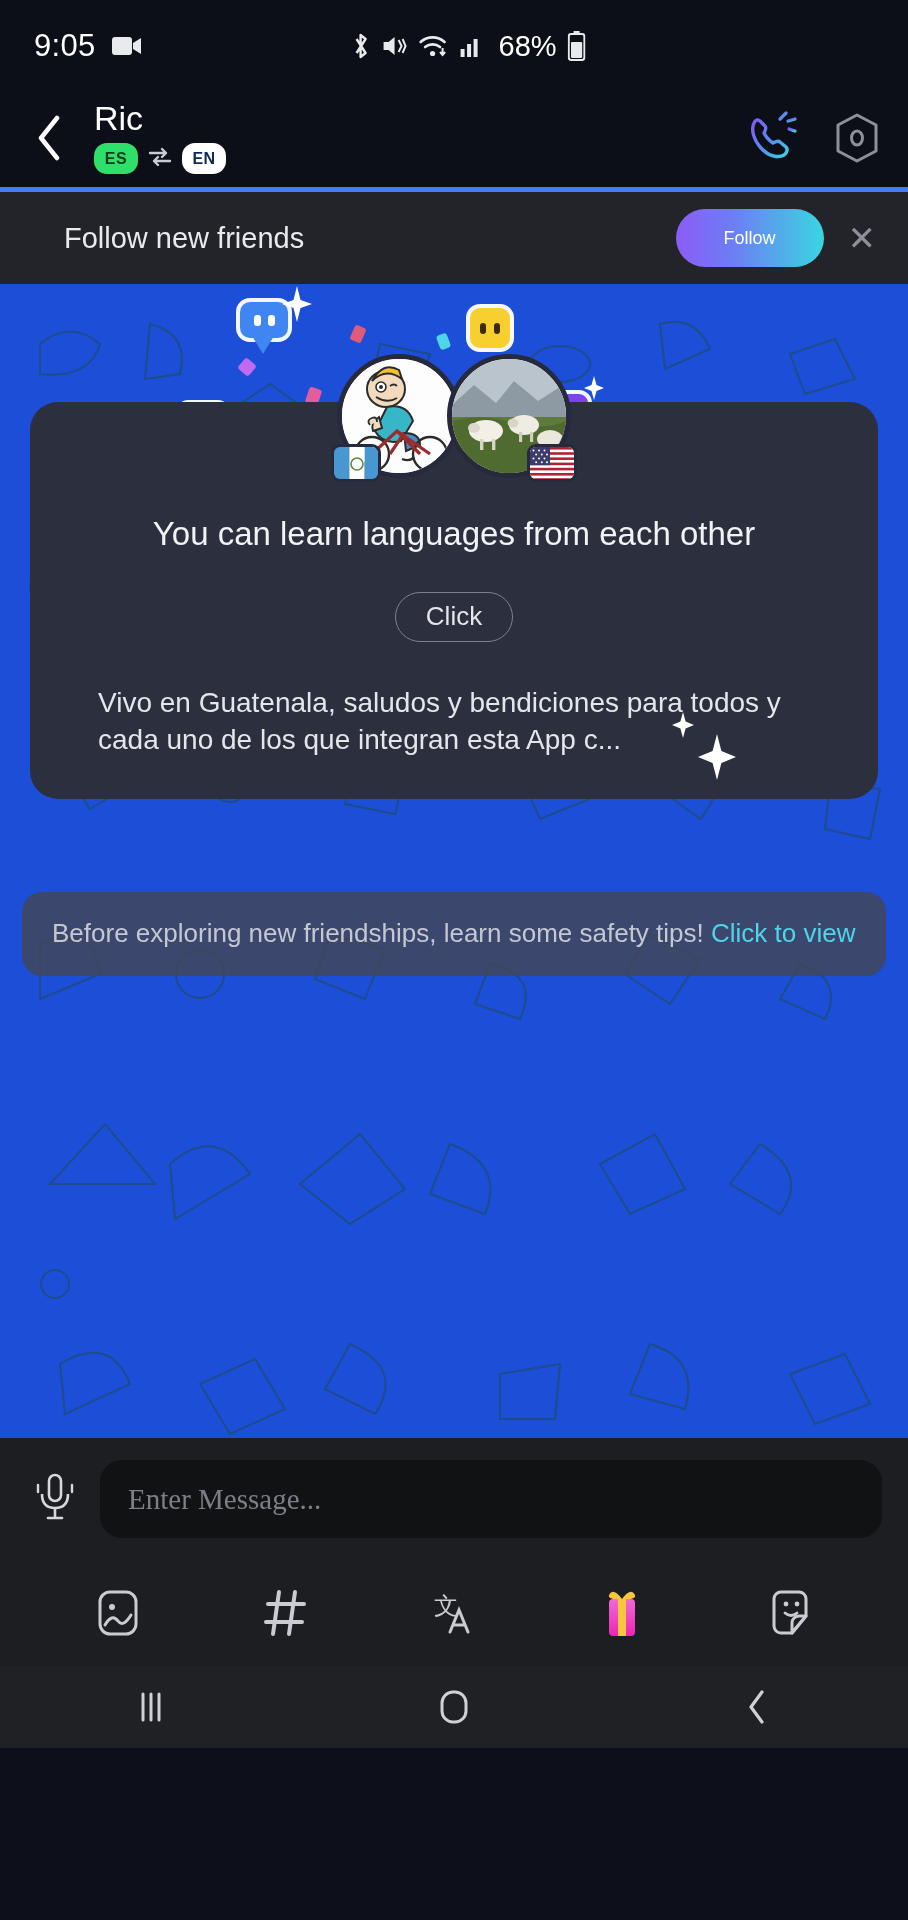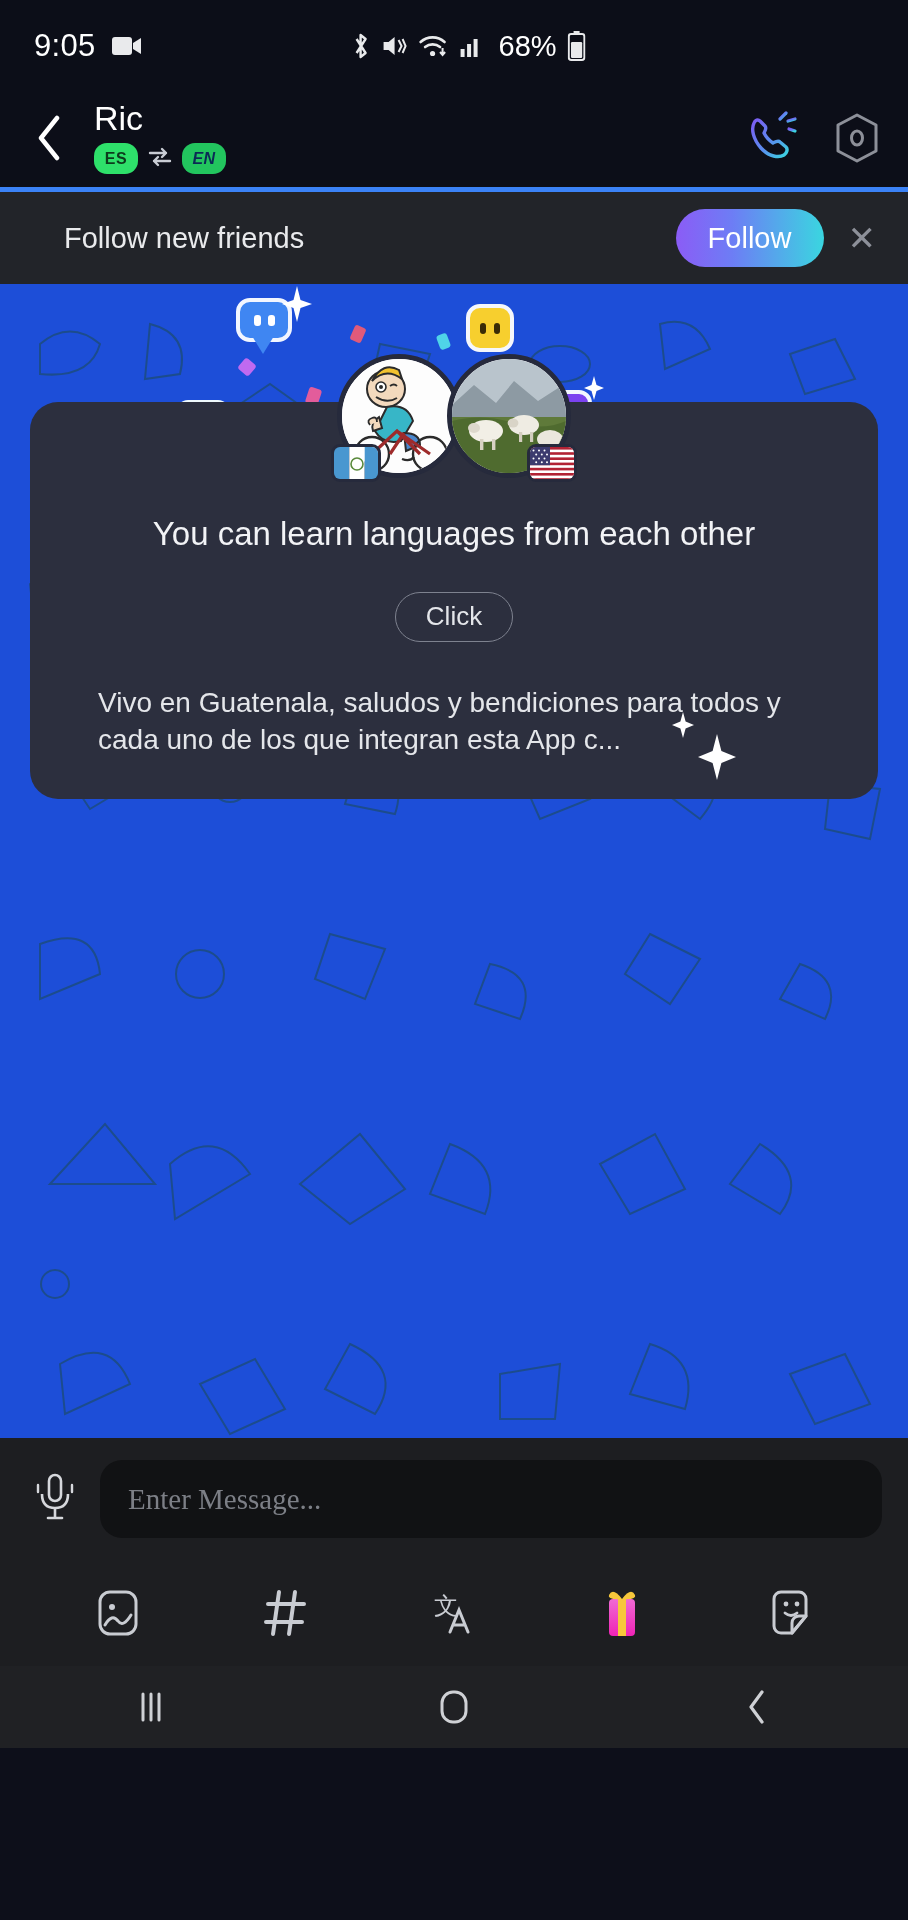--- a/index.html
+++ b/index.html
@@ -46,35 +46,35 @@
   .hdr-mid { flex: 1; padding-left: 18px; margin-top: -4px; }
   .hdr-name { color: #fff; font-size: 34px; line-height: 1.05; font-weight: 400; }
   .lang-row { display: flex; align-items: center; gap: 9px; margin-top: 7px; }
   .lang-chip {
     min-width: 44px; height: 31px; border-radius: 13px;
     display: flex; align-items: center; justify-content: center;
     font-size: 16px; font-weight: 700; letter-spacing: .5px;
     padding: 0 8px;
   }
   .lang-es { background: #2ee06a; color: #0d3a1c; }
-  .lang-en { background: #22c55e; color: #0b2a55; font-style: italic; }
+  .lang-en { background: #ffffff; color: #0b2a55; }
   .hdr-actions { display: flex; align-items: center; gap: 32px; }
   .hdr-act { cursor: pointer; display: flex; align-items: center; }
 
   
   .follow-bar {
     height: 92px; background: #222429;
     display: flex; align-items: center;
     padding: 0 26px 0 44px; gap: 18px;
   }
   .follow-txt { flex: 1; color: #e9eaec; font-size: 29px; margin-left: 20px; }
   .follow-btn {
     width: 148px; height: 58px; border-radius: 29px;
     background: linear-gradient(90deg, #8b5cf6 0%, #6d7df5 38%, #3ad6e0 100%);
-    color: #fff; font-size: 29px;
+    color: #fff; font-size: 18px;
     display: flex; align-items: center; justify-content: center;
     border: none; cursor: pointer;
     font-family: "Liberation Sans", sans-serif;
   }
   .follow-close { color: #8d9099; font-size: 34px; cursor: pointer; padding: 0 6px; }
 
   
   .chatbody {
     position: relative;
     height: 1154px;
@@ -497,20 +497,23 @@
       <svg width="22" height="26" viewBox="0 0 22 26">
           <path d="M11 0 L13.6 9.6 L22 13 L13.6 16.4 L11 26 L8.4 16.4 L0 13 L8.4 9.6 Z" fill="#ffffff"></path>
         </svg>
     </div>
     <div class="deco spark" style="left:698px; top:450px;">
       <svg width="38" height="46" viewBox="0 0 38 46">
           <path d="M19 0 L23.4 17 L38 23 L23.4 29 L19 46 L14.6 29 L0 23 L14.6 17 Z" fill="#ffffff"></path>
         </svg>
     </div>
 
+    <div class="safety">
+      <span>Before exploring new friendships, learn some safety tips! </span><a>Click to view</a>
+    </div>
 
     <div class="cursor">
       <svg width="34" height="48" viewBox="0 0 34 48">
         <path d="M2 2 L2 38 L11 29 L17 44 L24 41 L18 27 L30 27 Z" fill="#fff" stroke="#111" stroke-width="2" stroke-linejoin="round"></path>
       </svg>
     </div>
   </div>
 
   <div class="inputbar">
     <div class="mic-btn">

